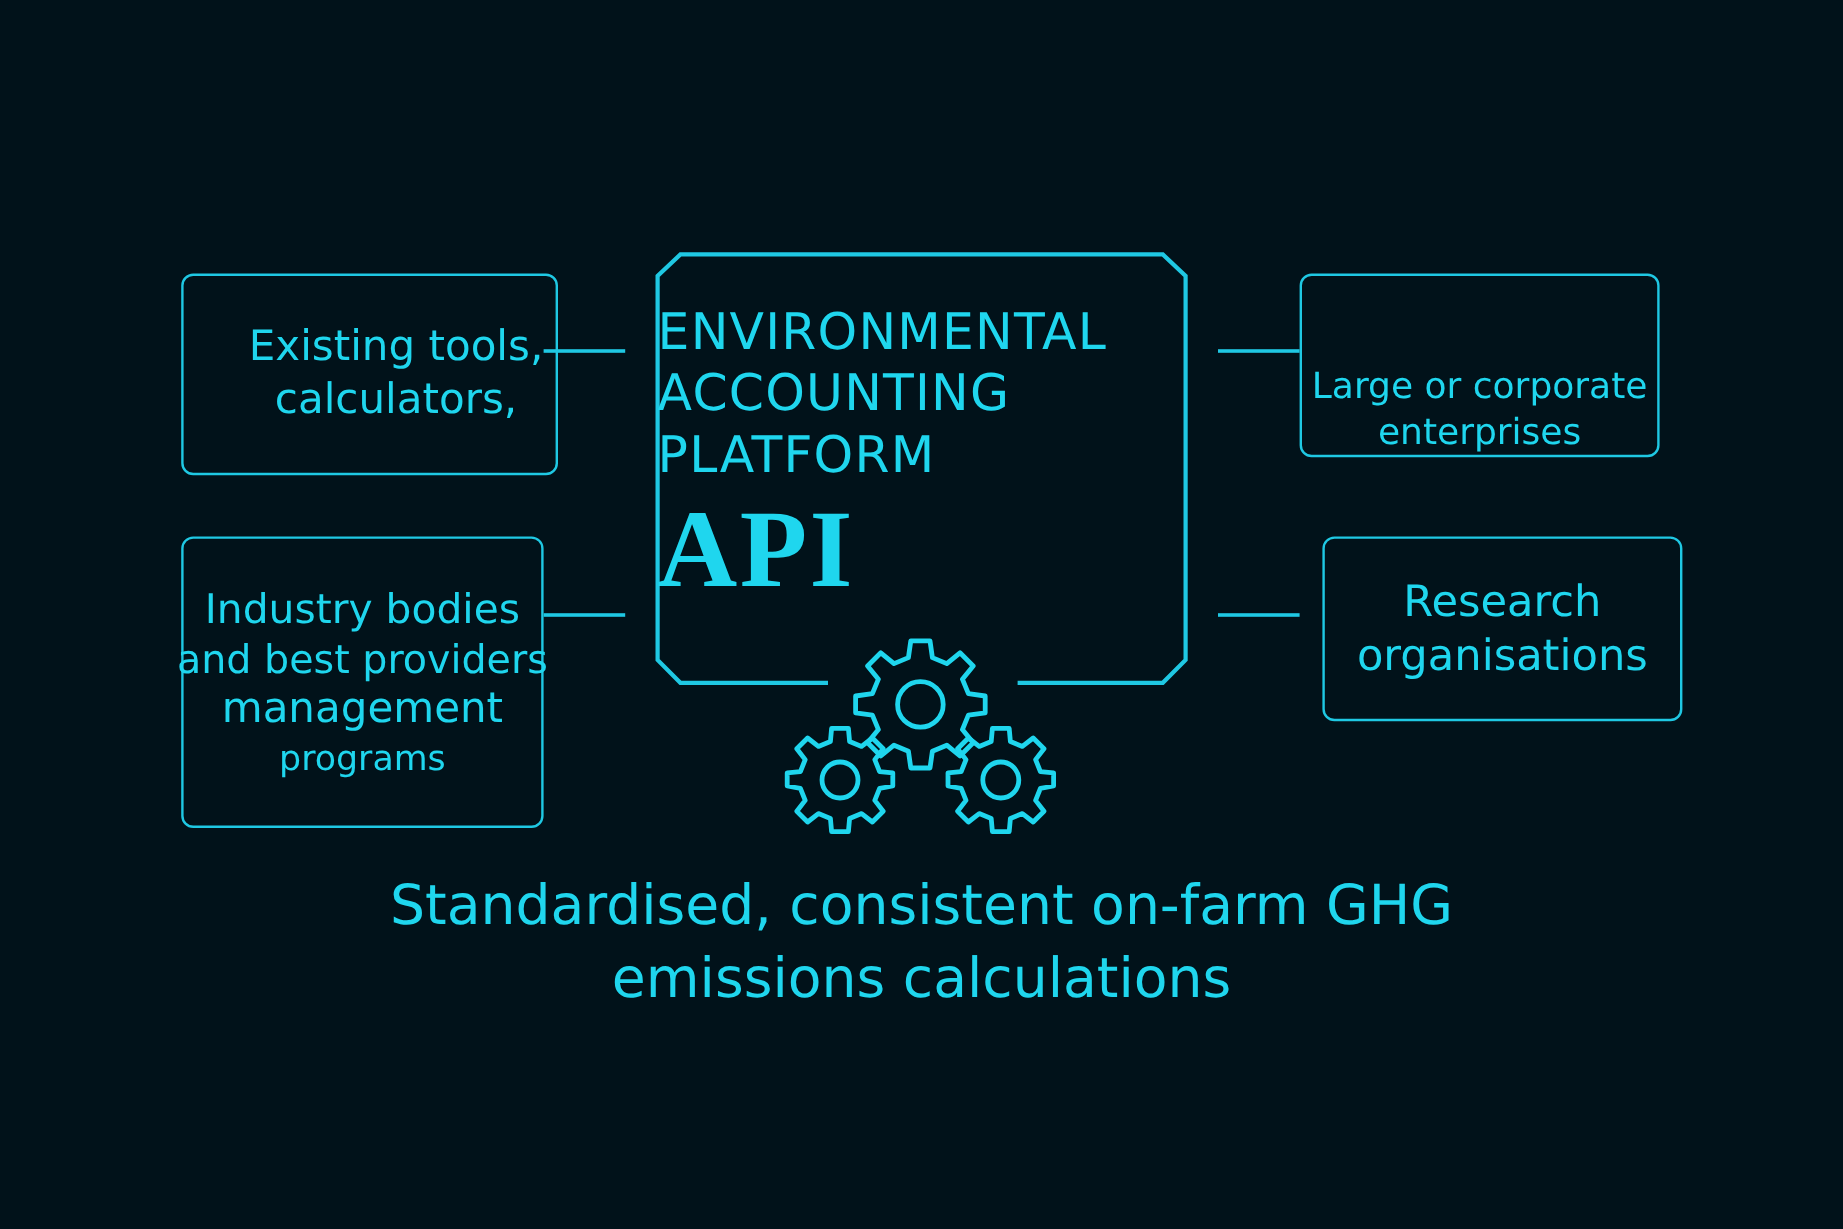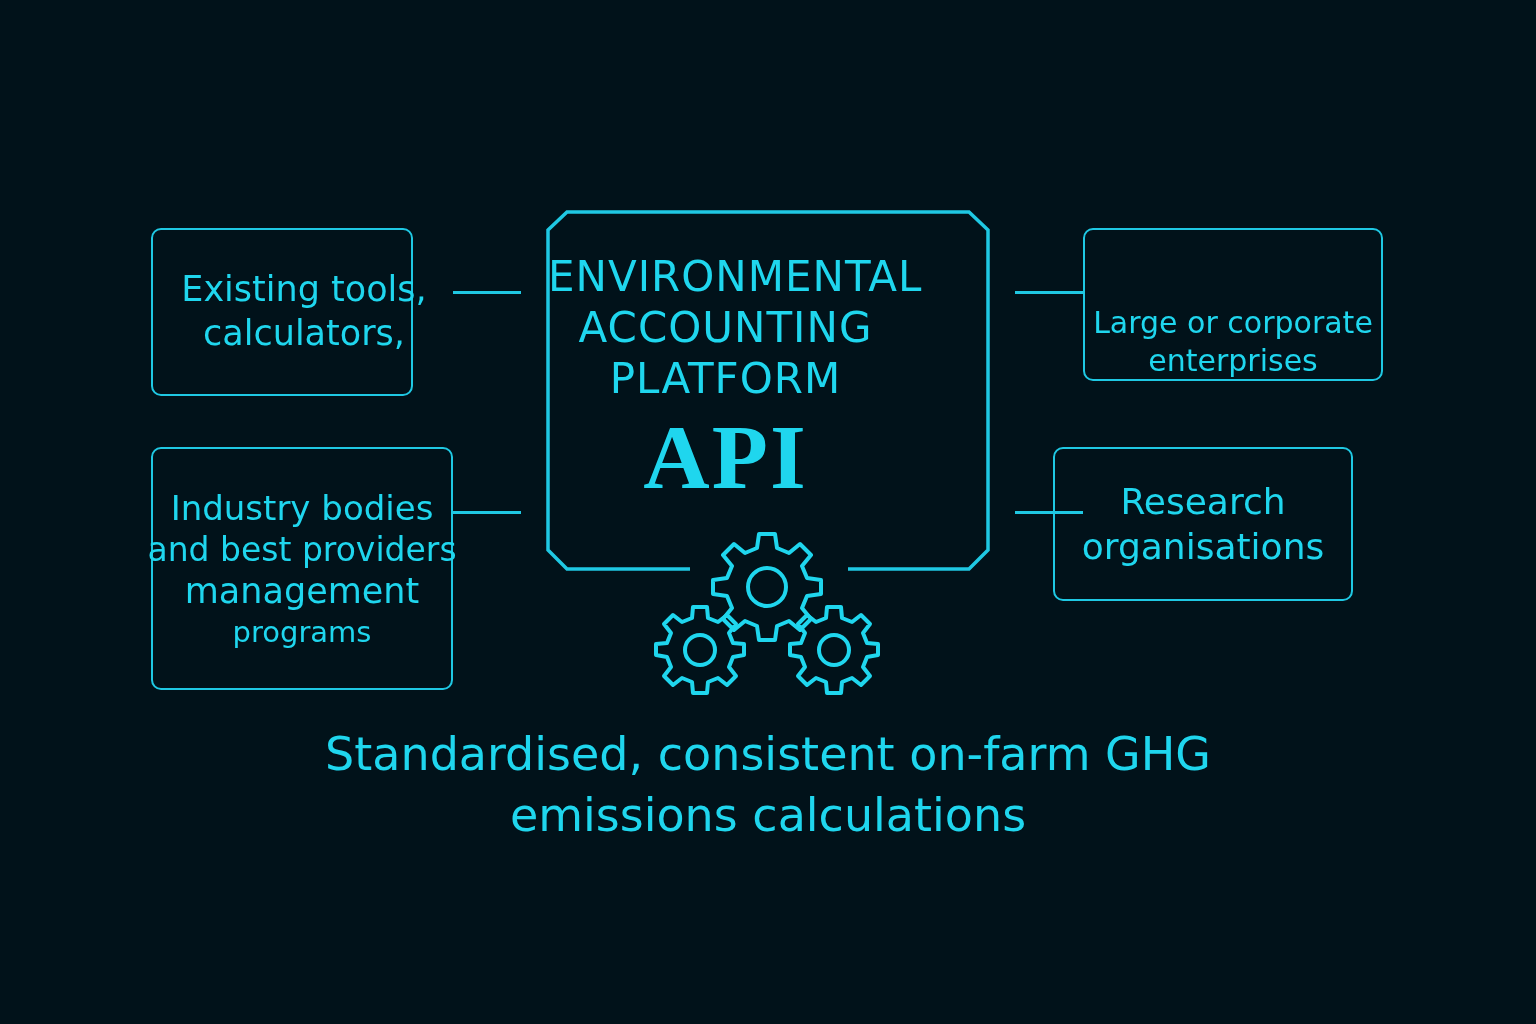--- a/index.html
+++ b/index.html
@@ -36,21 +36,21 @@
     }
     #hub-svg {
       position: absolute;
       left: 0; top: 0;
       width: 1536px; height: 1024px;
     }
     .hub-text {
       position: absolute;
       left: 548px;
       width: 355px;
-      text-align: center;
+      text-align: left;
       color: #1fd6ee;
       white-space: nowrap;
     }
     .hub-line {
       font-size: 42px;
       letter-spacing: 1px;
       font-weight: 500;
     }
     .hub-api {
       font-size: 92px;
@@ -104,40 +104,40 @@
       <circle cx="0" cy="1" r="15"></circle>
     </g>
   </g>
 </svg>
 
 <div class="hub-text hub-line" style="top:252px;">ENVIRONMENTAL</div>
 <div class="hub-text hub-line" style="top:303px;">ACCOUNTING</div>
 <div class="hub-text hub-line" style="top:354px;">PLATFORM</div>
 <div class="hub-text hub-api" style="top:404px;font-family:Liberation Serif, serif;">API</div>
 
-<div class="node" style="left:151px; top:228px; width:262px; height:168px;padding-left:44px;">
+<div class="node" style="left:151px; top:228px; width:314px; height:168px;padding-left:44px;">
   <span style="font-size:35px;">Existing tools,</span>
   <span style="font-size:35px;">calculators,</span>
 </div>
 <div class="connector" style="left:453px; top:291px; width:68px;"></div>
 
 <div class="node" style="left:151px; top:447px; width:302px; height:243px;">
   <span style="font-size:34px;">Industry bodies</span>
   <span style="font-size:33px;">and best providers</span>
   <span style="font-size:35px;">management</span>
   <span style="font-size:29px;">programs</span>
 </div>
 <div class="connector" style="left:453px; top:511px; width:68px;"></div>
 
 <div class="node" style="left:1083px; top:228px; width:300px; height:153px;justify-content:flex-end;">
   <span style="font-size:30px;">Large or corporate</span>
   <span style="font-size:30px;">enterprises</span>
 </div>
 <div class="connector" style="left:1015px; top:291px; width:68px;"></div>
 
-<div class="node" style="left:1053px; top:447px; width:300px; height:154px;">
+<div class="node" style="left:1102px; top:447px; width:300px; height:154px;">
   <span style="font-size:36px;">Research</span>
   <span style="font-size:36px;">organisations</span>
 </div>
 <div class="connector" style="left:1015px; top:511px; width:68px;"></div>
 
 <div class="caption" style="top:724px;">Standardised, consistent on-farm GHG</div>
 <div class="caption" style="top:785px;">emissions calculations</div>
 
 </body></html>

